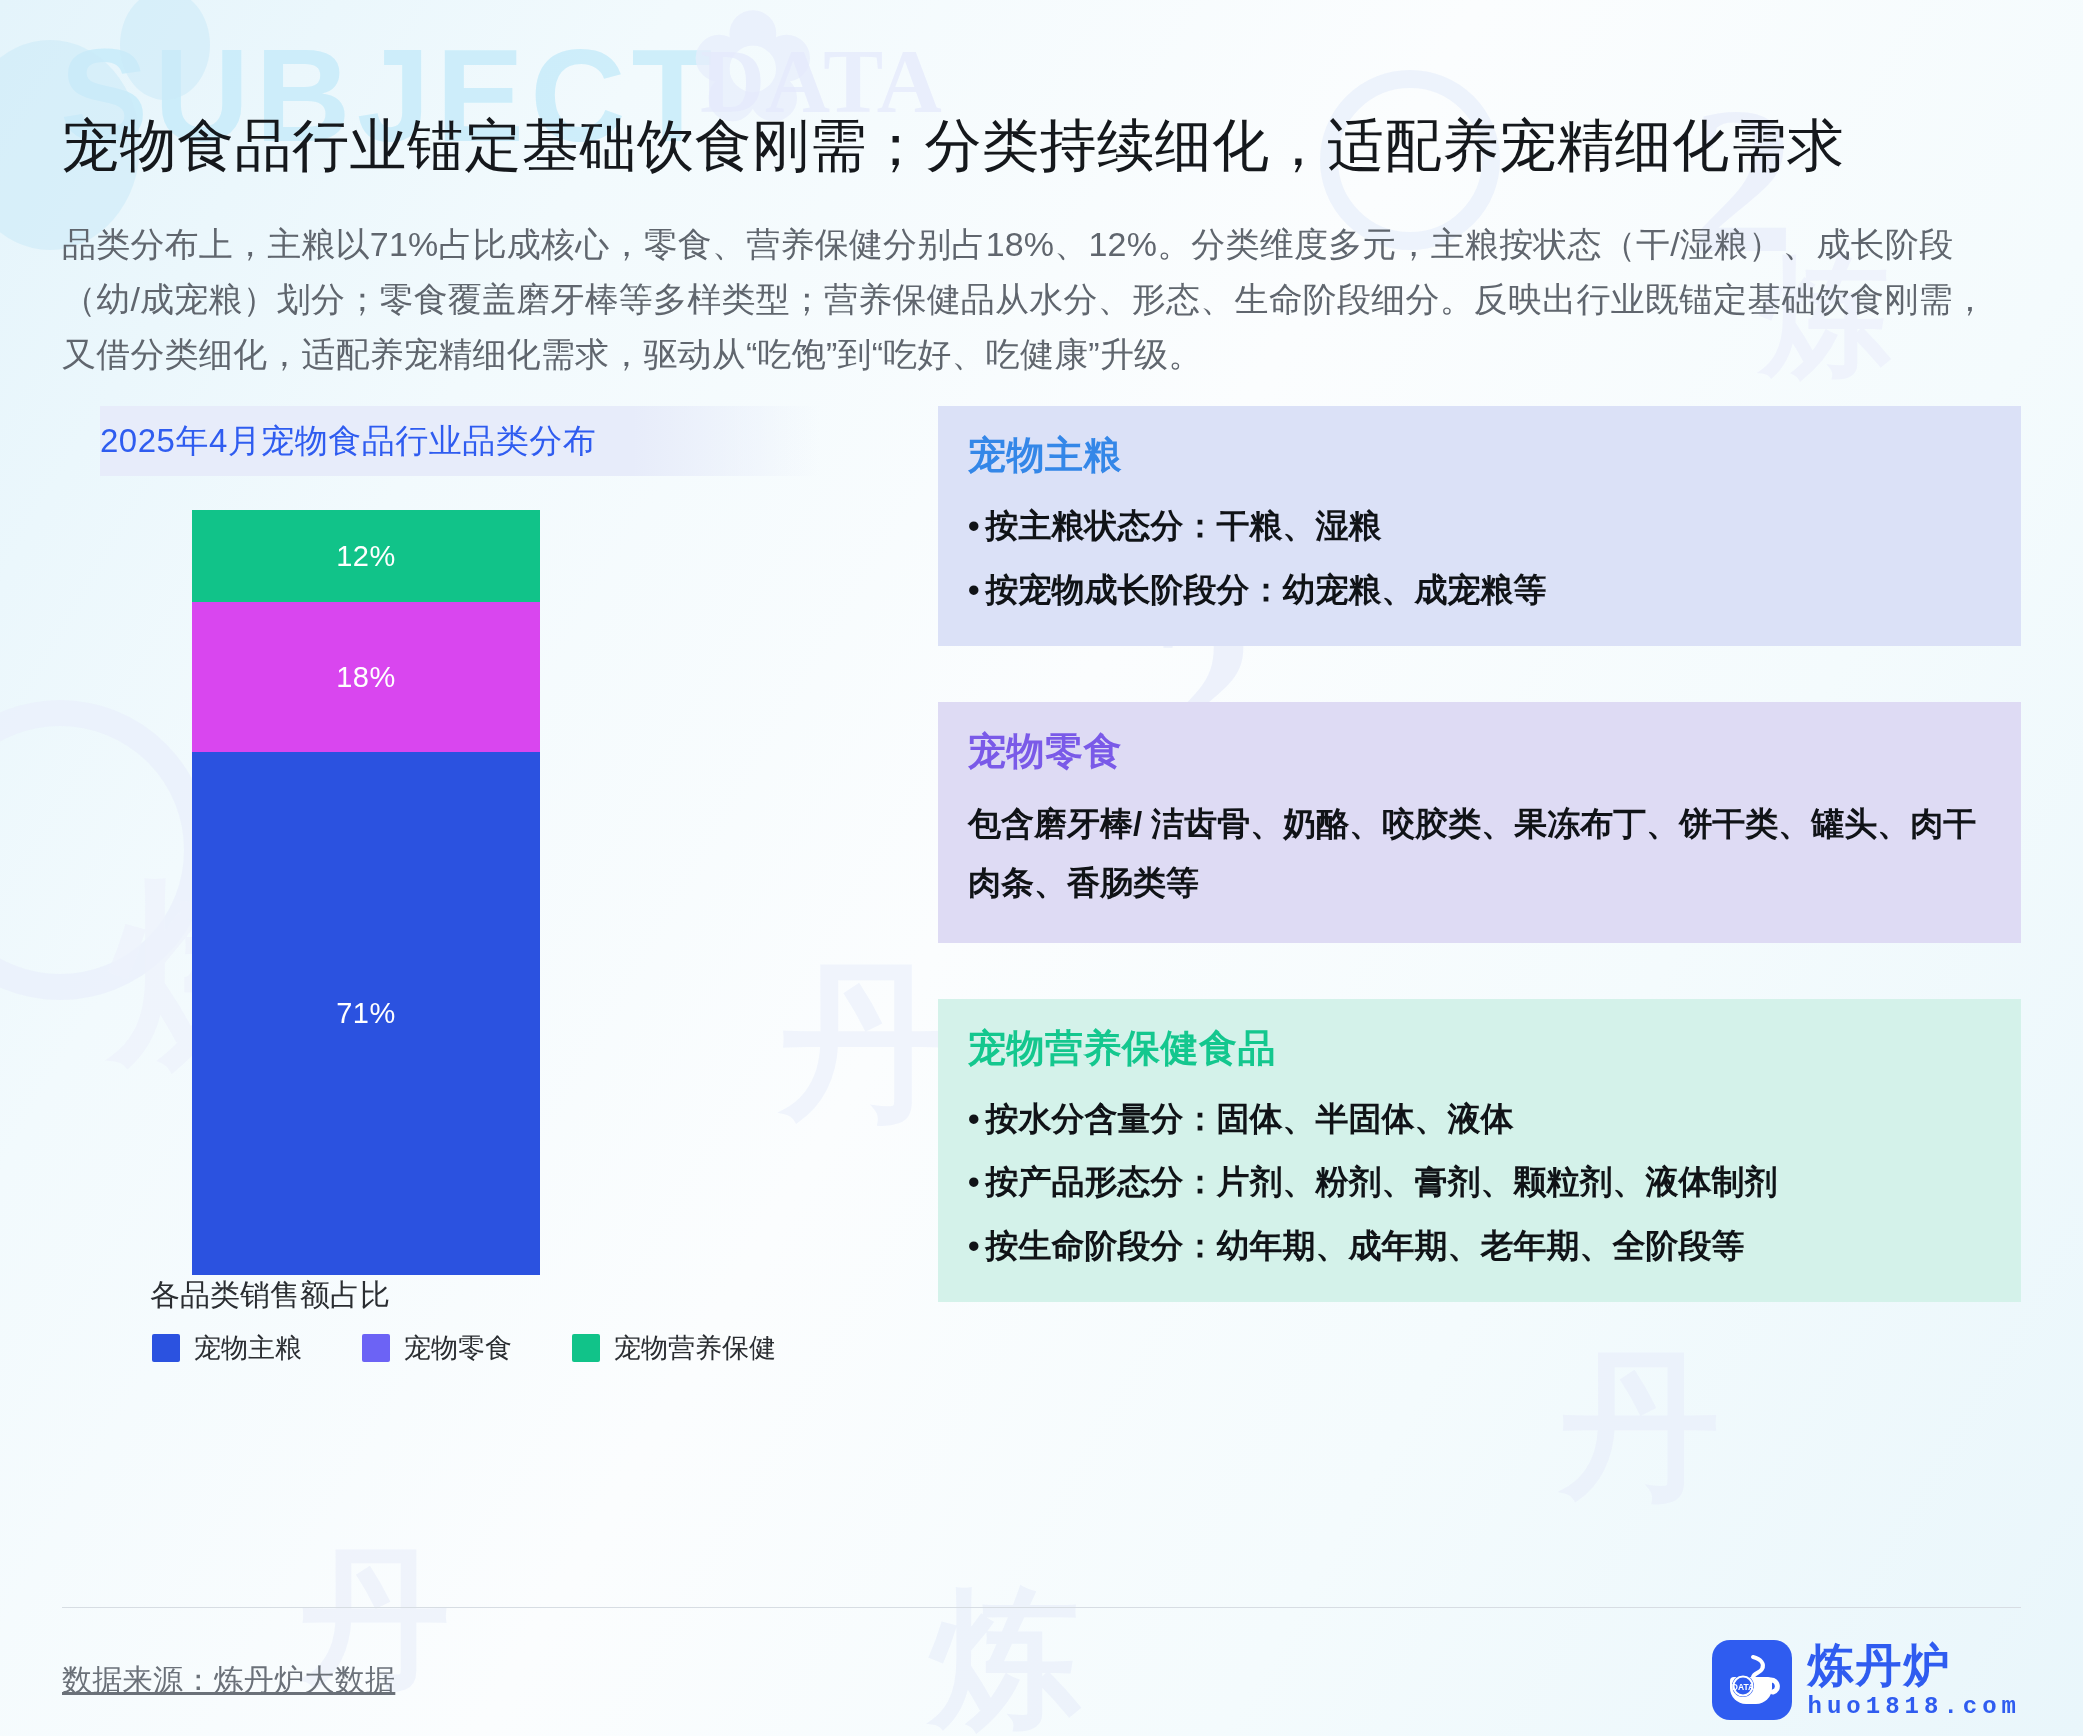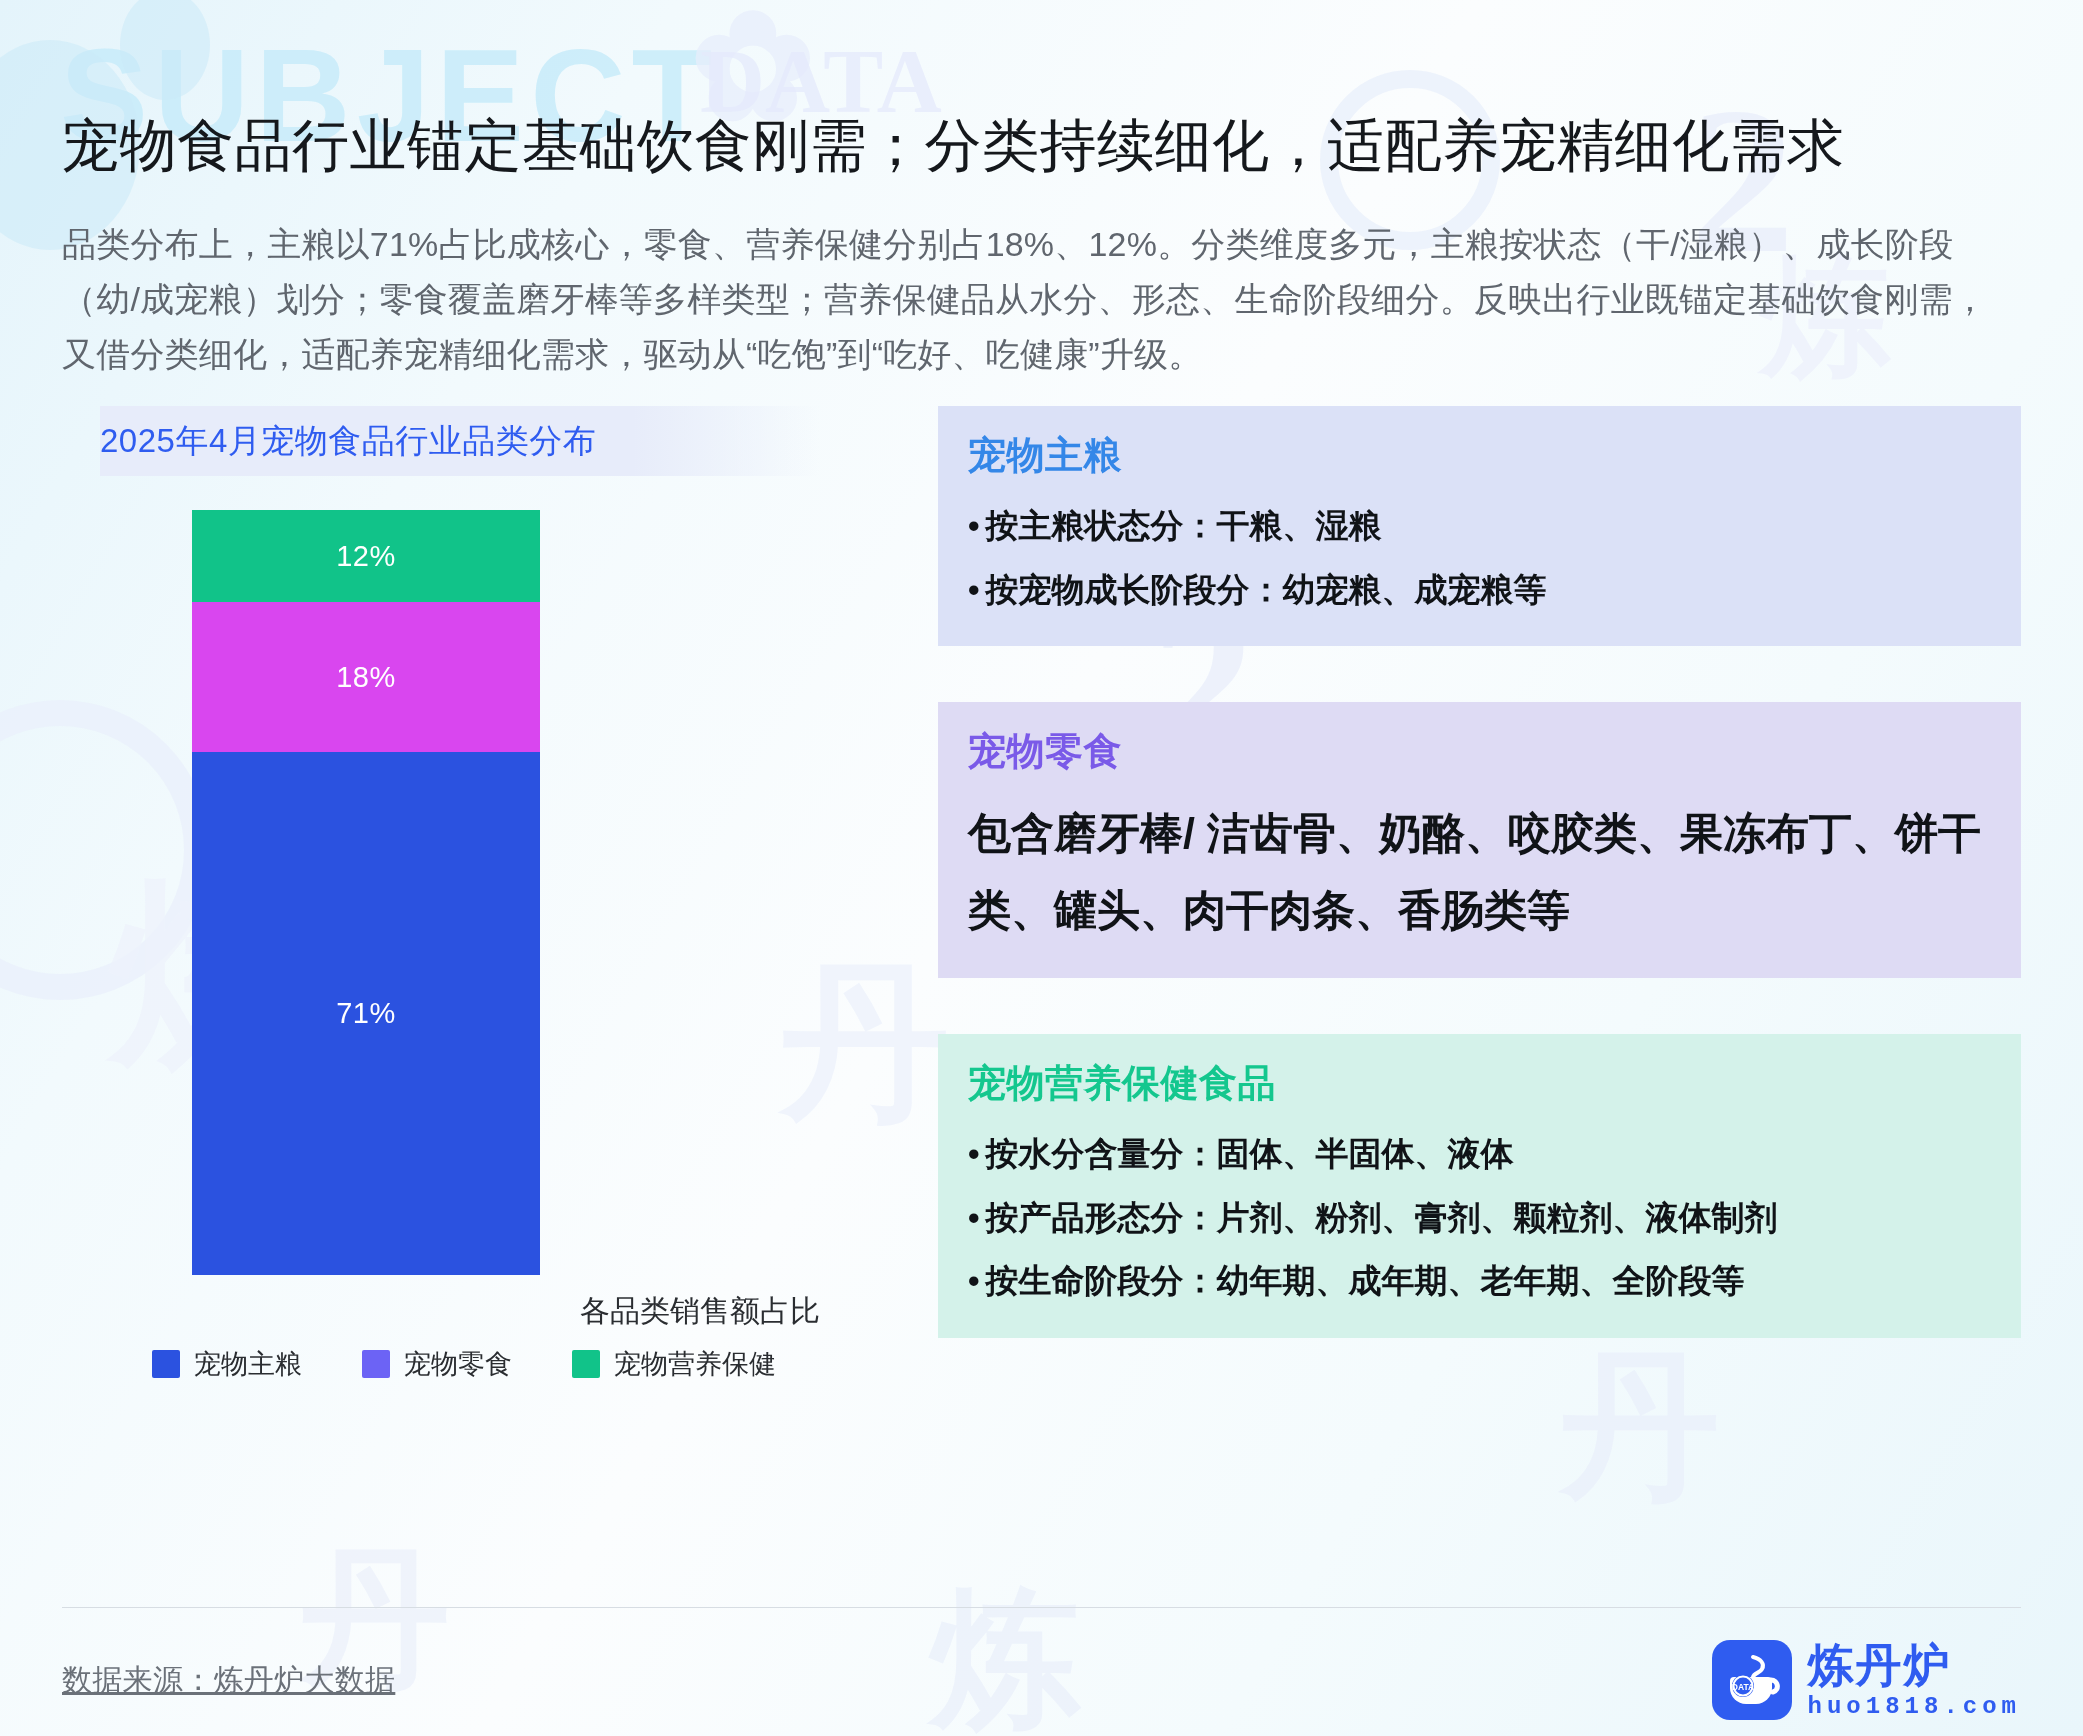--- a/index.html
+++ b/index.html
@@ -131,24 +131,24 @@
     display: flex;
     align-items: center;
     justify-content: center;
   }
   .seg span {
     color: #ffffff;
     font-size: 29px;
     letter-spacing: .5px;
   }
   .axis-label {
-    margin-top: 16px;
+    margin-top: 0;
     width: 720px;
     padding-left: 50px;
-    text-align: right;
+    text-align: left;
   }
   .axis-label span {
     font-size: 30px;
     color: #2a2d31;
   }
   .legend {
     margin-top: 14px;
     display: flex;
     align-items: center;
     gap: 60px;
@@ -198,21 +198,21 @@
   }
   .card-line + .card-line { margin-top: 10px; }
   .bullet-dot {
     flex: 0 0 auto;
     margin-right: 6px;
     font-size: 33px;
     line-height: 1.62;
     color: #101317;
   }
   .card-para {
-    font-size: 43px;
+    font-size: 33px;
     line-height: 1.78;
     color: #101317;
     font-weight: 700;
   }
 
   .card-main { background: #dbe1f7; }
   .card-snack { background: #dedbf4; }
   .card-health { background: #d4f2ea; }
 
   

